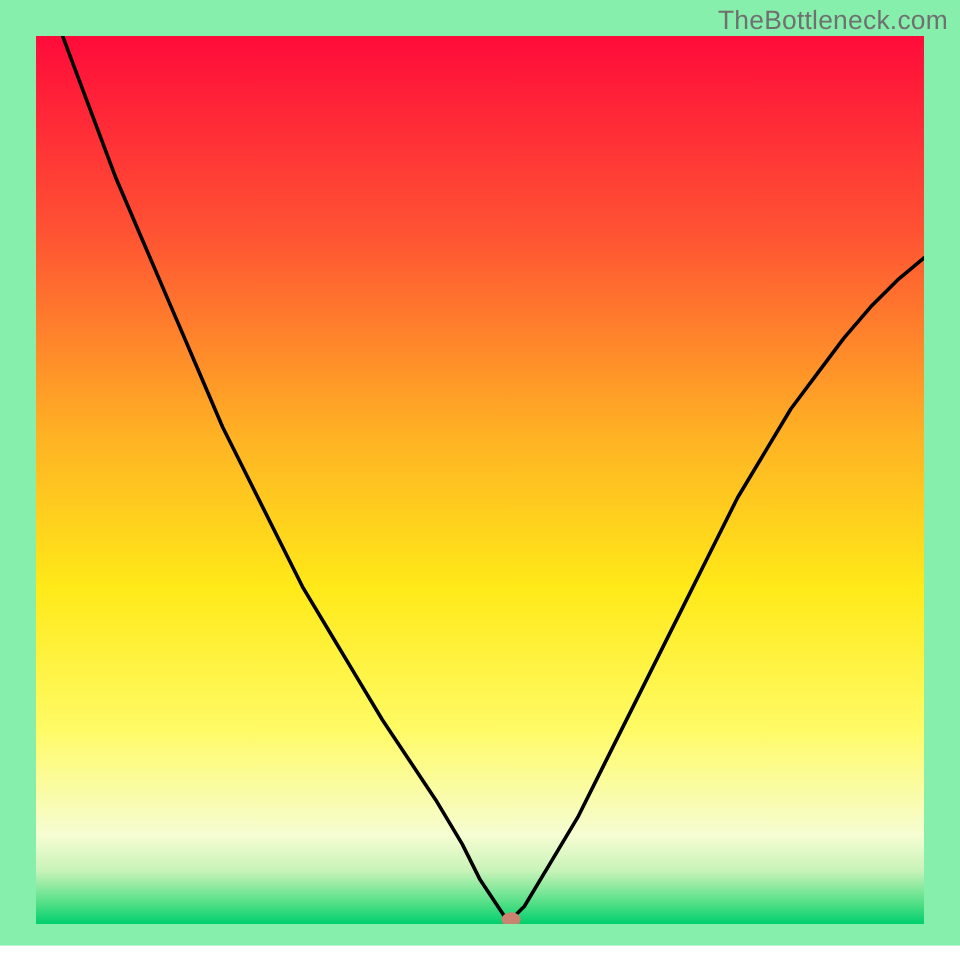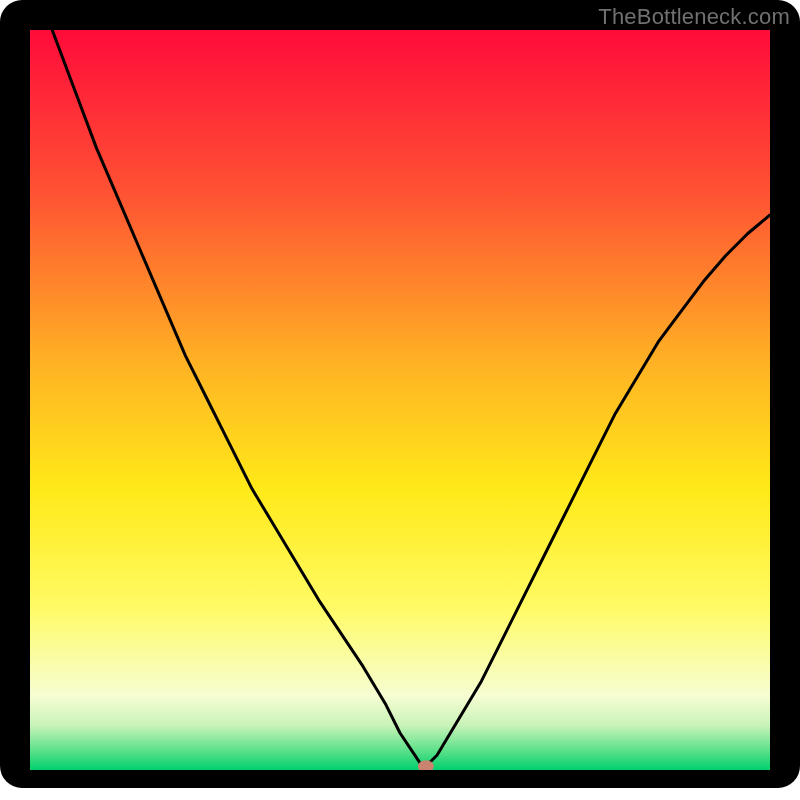--- a/index.html
+++ b/index.html
@@ -6,23 +6,22 @@
     margin: 0;
     padding: 0;
     background: #fff;
     width: 800px;
     height: 800px;
     overflow: hidden;
   }
   .outer {
     width: 800px;
     height: 788px;
-    background: #000000;
+    background: #86efac;
     position: relative;
-    border-radius: 22px;
   }
   .plot {
     position: absolute;
     left: 30px;
     top: 30px;
     width: 740px;
     height: 740px;
   }
   .watermark {
     position: absolute;

